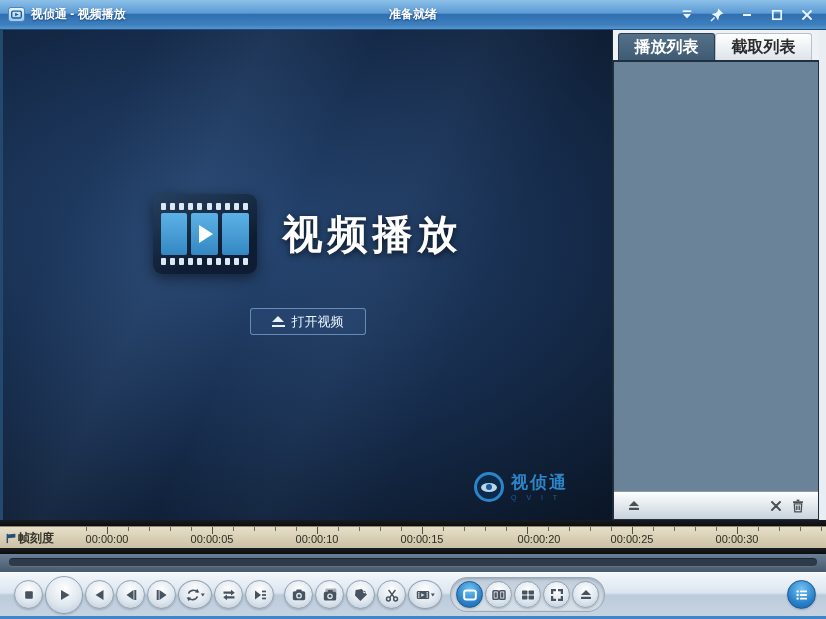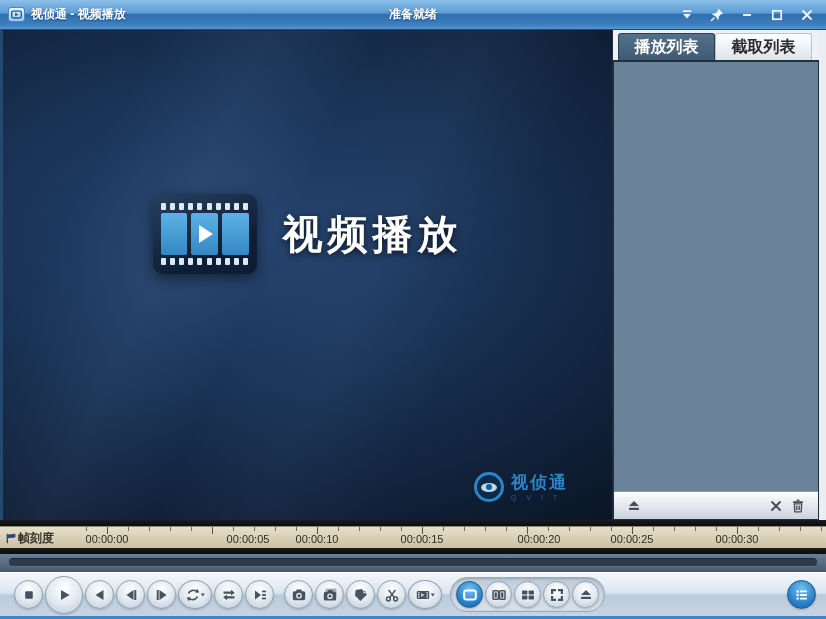--- a/index.html
+++ b/index.html
@@ -188,20 +188,24 @@
               <i></i>
               <i></i>
               <i></i>
               <i></i>
               <i></i>
               <i></i>
               <i></i>
             </div>
         </div>
         <div class="headline">视频播放</div>
+      </div>
+      <div class="open-btn">
+        <span class="eject-glyph"></span>
+        <span>打开视频</span>
       </div>
       <div class="watermark">
         <span class="wm-logo">
             <span class="wm-eye"></span>
           </span>
         <span class="wm-text">
           <span class="wm-name">视侦通</span>
           <span class="wm-sub">Q V I T</span>
         </span>
       </div>
@@ -280,21 +284,21 @@
       <span class="tick minor" style="left: 653px;"></span>
       <span class="tick minor" style="left: 674px;"></span>
       <span class="tick minor" style="left: 695px;"></span>
       <span class="tick minor" style="left: 716px;"></span>
       <span class="tick major" style="left: 737px;"></span>
       <span class="tick minor" style="left: 758px;"></span>
       <span class="tick minor" style="left: 779px;"></span>
       <span class="tick minor" style="left: 800px;"></span>
       <span class="tick minor" style="left: 821px;"></span>
       <span class="tick-text" style="left: 107px;">00:00:00</span>
-      <span class="tick-text" style="left: 212px; margin-left: 36px;">00:00:05</span>
+      <span class="tick-text" style="left: 212px;">00:00:05</span>
       <span class="tick-text" style="left: 317px;">00:00:10</span>
       <span class="tick-text" style="left: 422px;">00:00:15</span>
       <span class="tick-text" style="left: 527px; padding-left: 24px;">00:00:20</span>
       <span class="tick-text" style="left: 632px;">00:00:25</span>
       <span class="tick-text" style="left: 737px;">00:00:30</span>
     </div>
   <div class="strip"></div>
   <div class="seekrow">
     <div class="seektrack"></div>
   </div>

